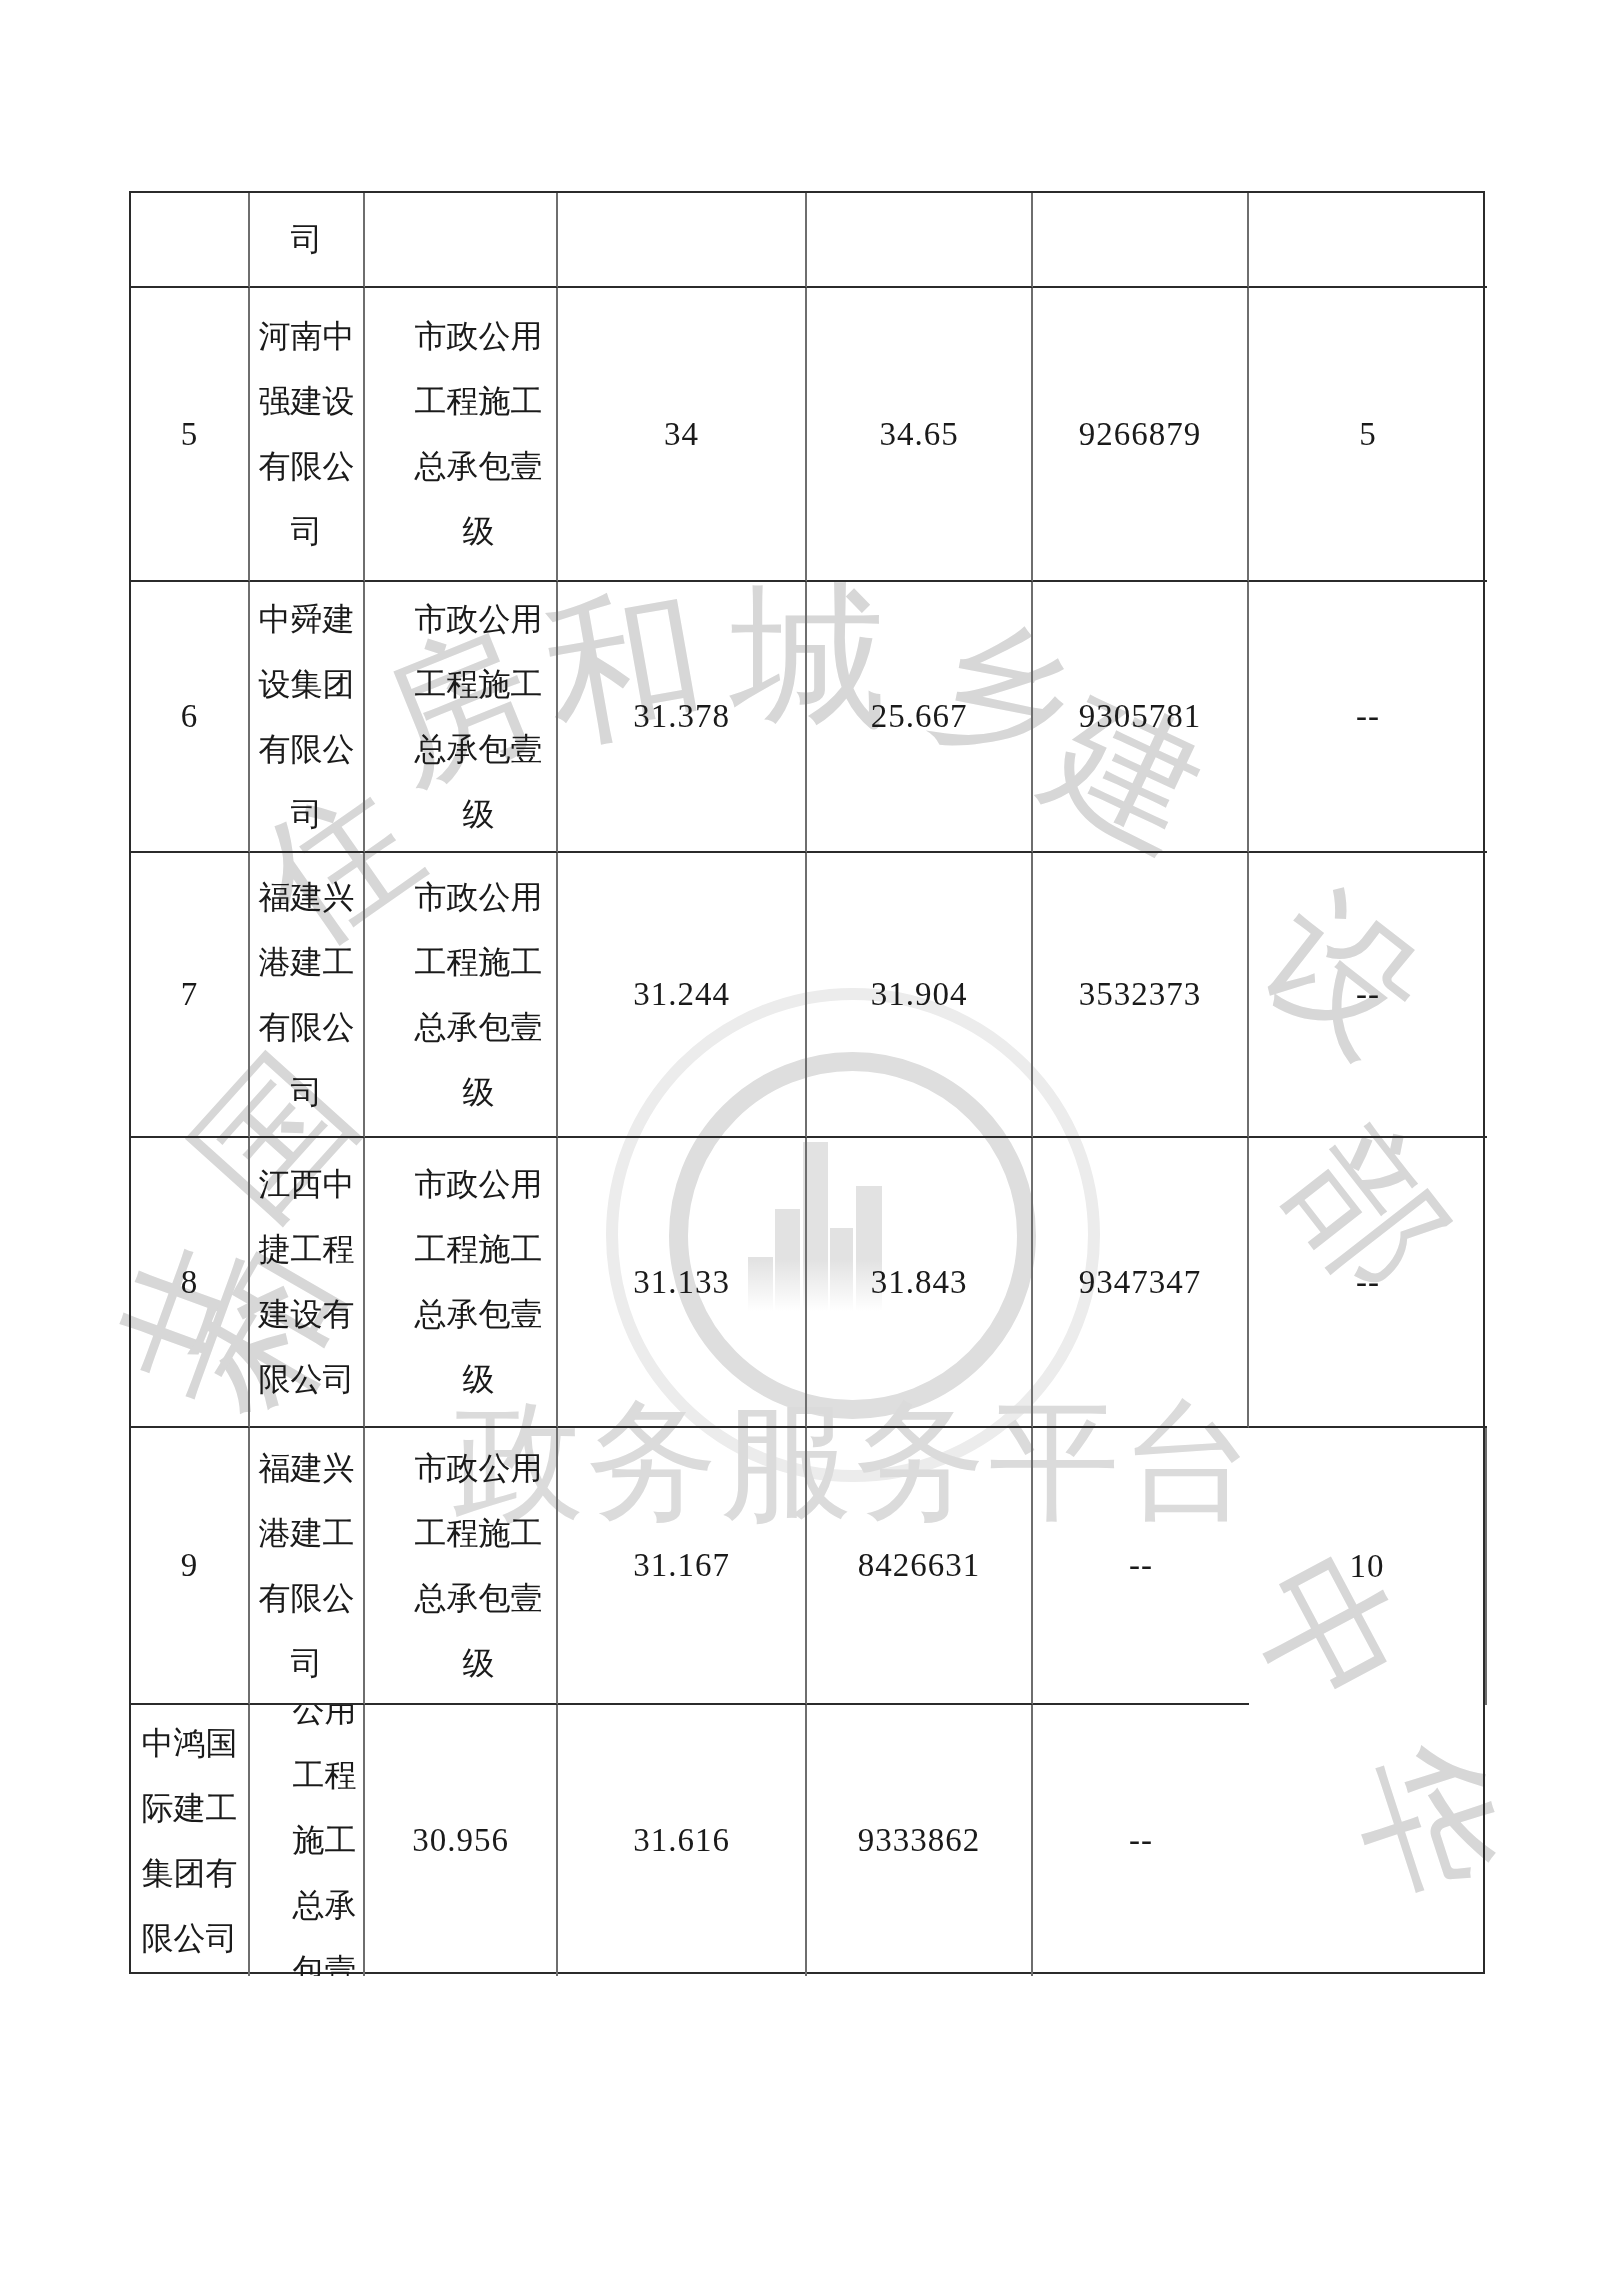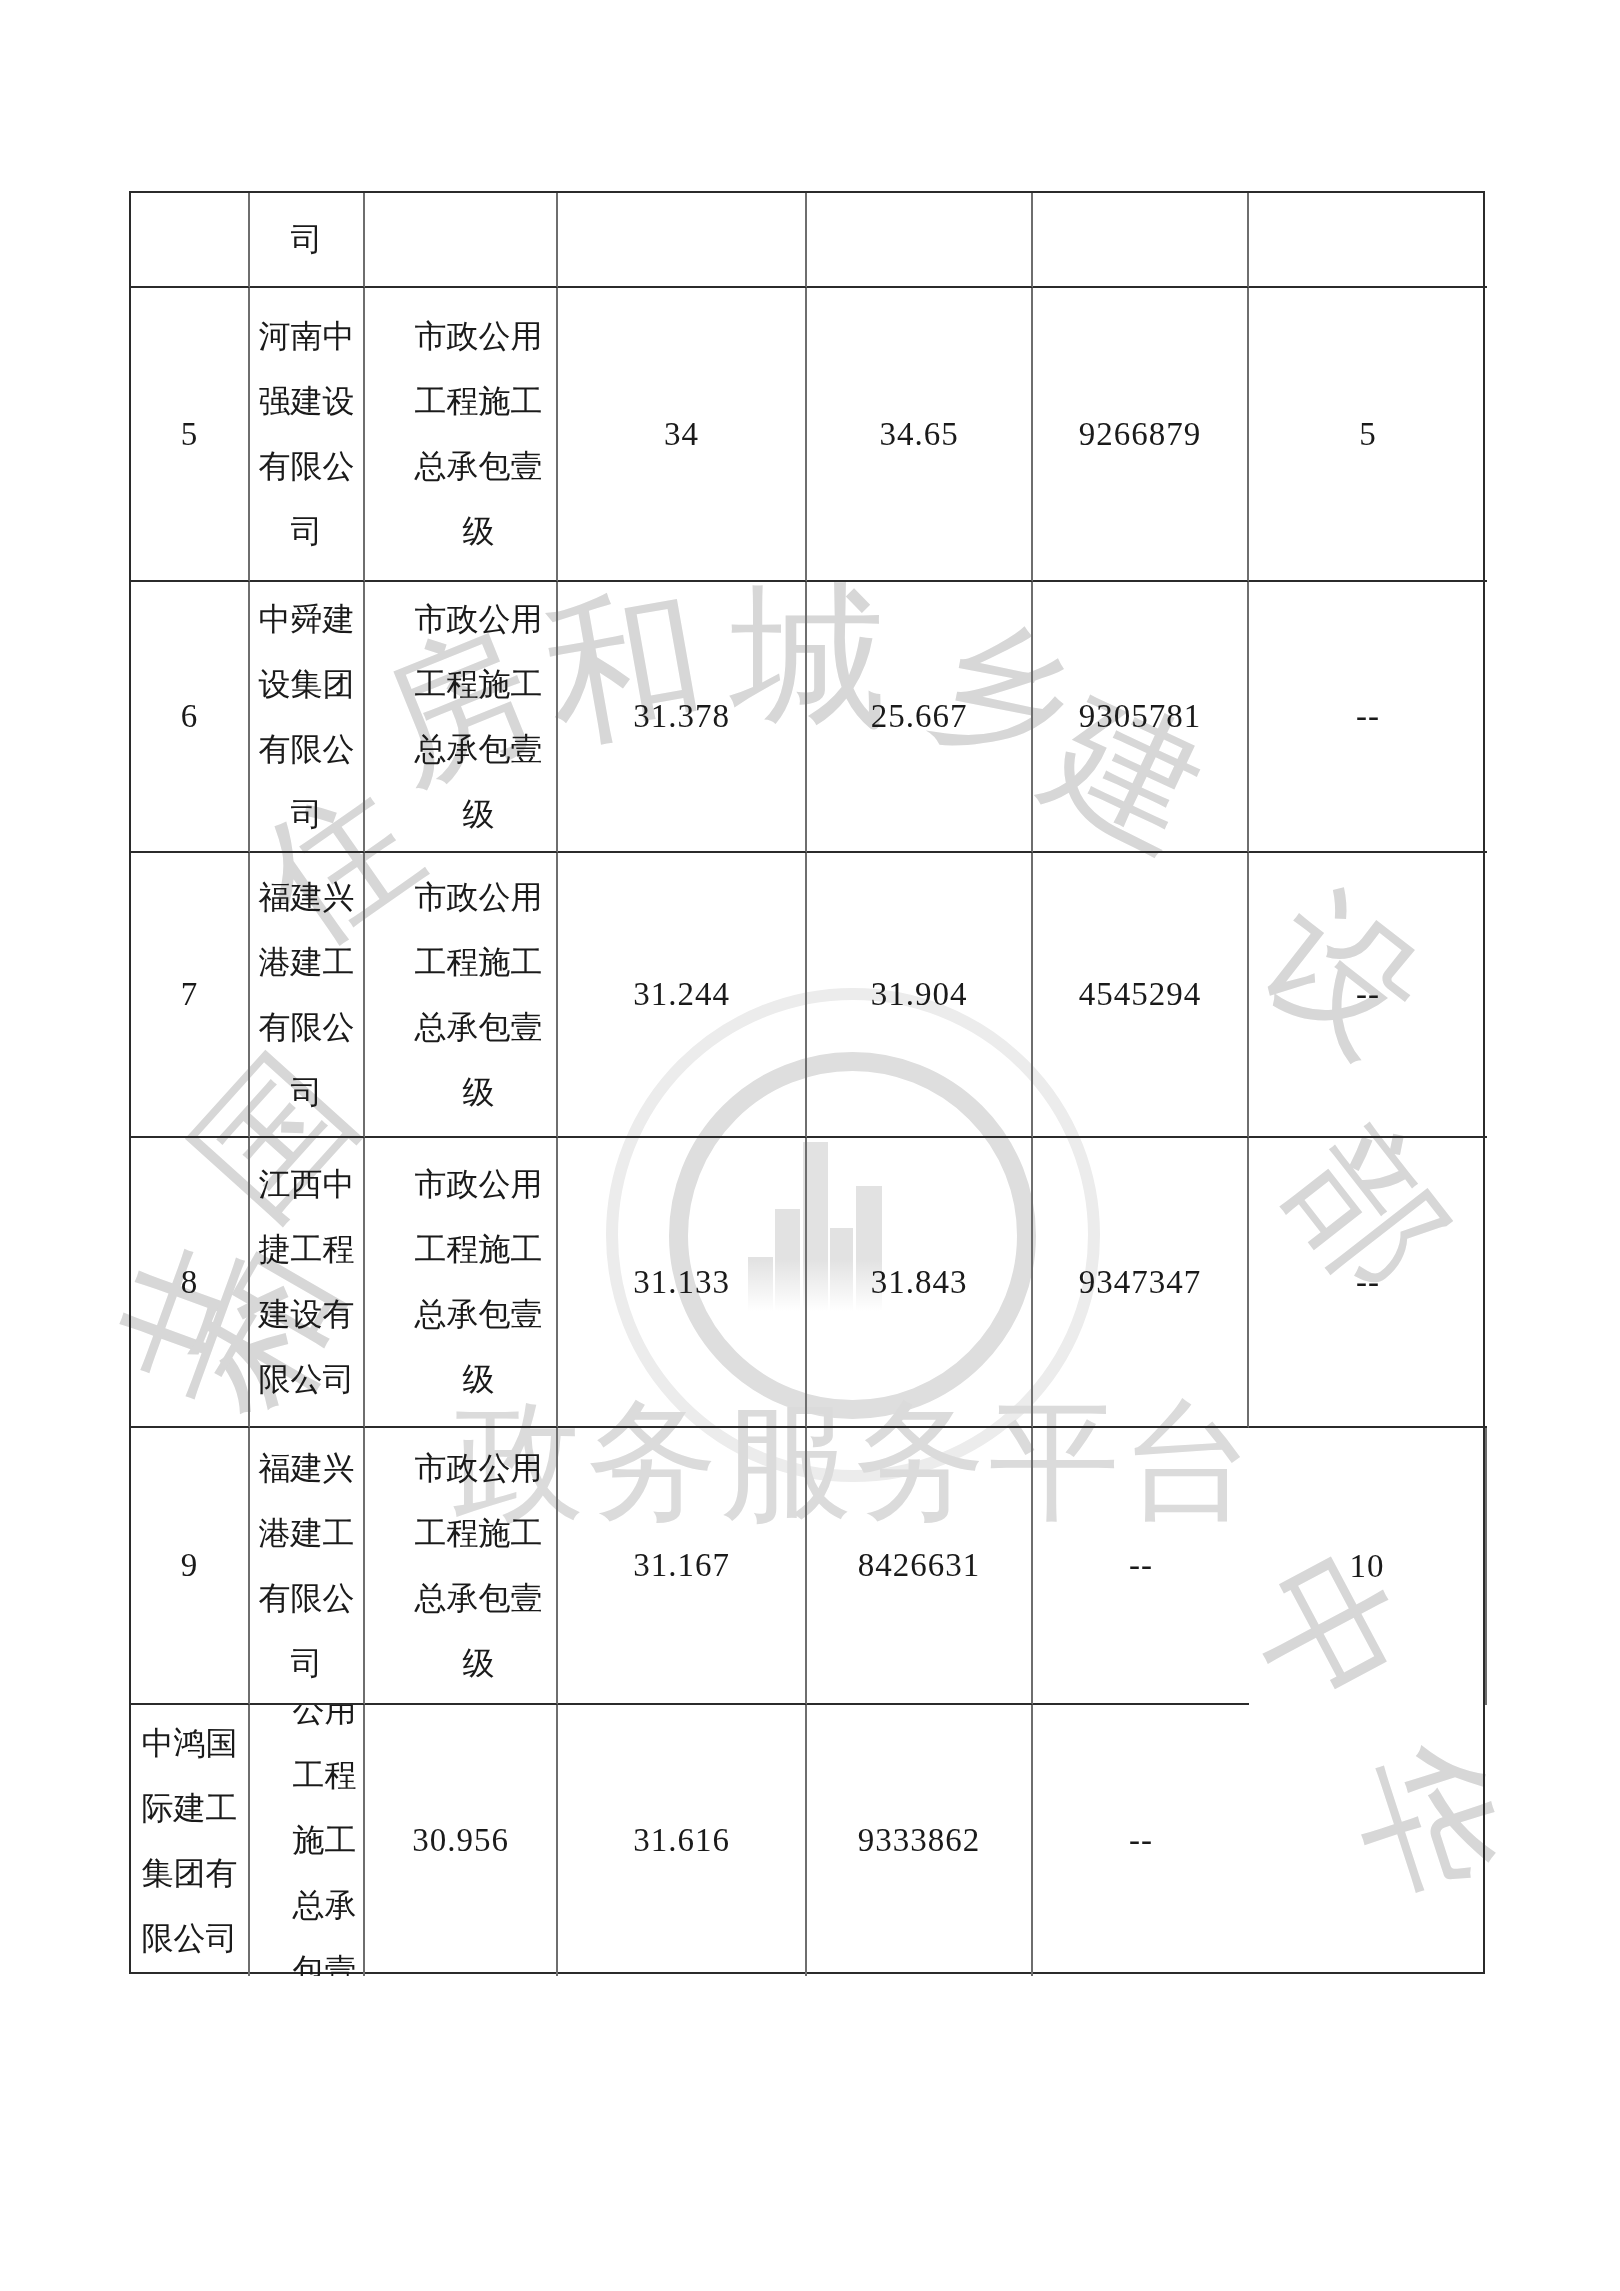--- a/index.html
+++ b/index.html
@@ -180,21 +180,21 @@
     <div class="cell c-qual">
         <span class="wrap">市政公用工程施工总承包壹级</span>
       </div>
     <div class="cell c-num">
         <span>31.244</span>
       </div>
     <div class="cell c-num">
         <span>31.904</span>
       </div>
     <div class="cell c-num">
-        <span>4545294</span>
+        <span>3532373</span>
       </div>
     <div class="cell c-num last-col">
         <span>--</span>
       </div>
 
     <div class="cell c-index c-num">
         <span>8</span>
       </div>
     <div class="cell c-company">
         <span class="wrap">江西中捷工程建设有限公司</span>

